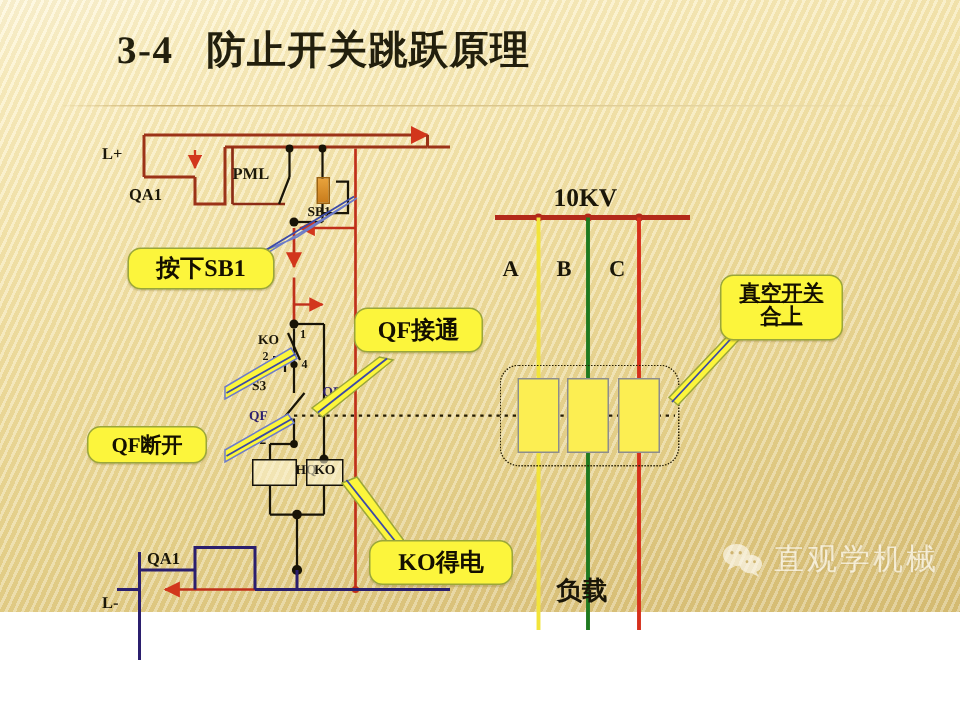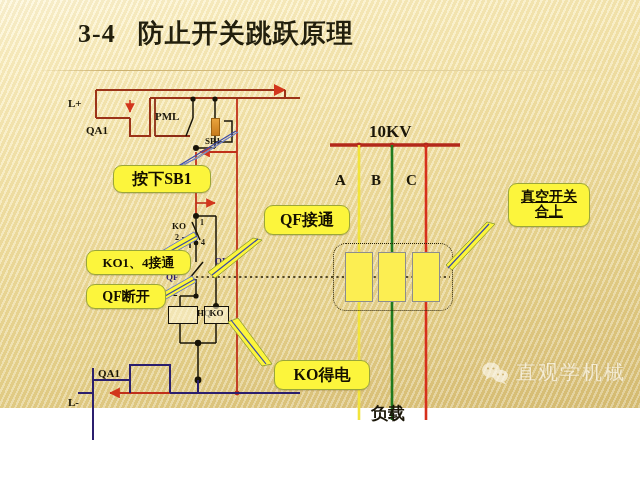--- a/index.html
+++ b/index.html
@@ -89,21 +89,20 @@
     border: 1.6px solid #9aa63a;
     border-radius: 9px;
     color: #140f00;
     font-weight: 700;
     text-align: center;
     display: flex;
     align-items: center;
     justify-content: center;
     box-shadow: 0 1px 1px rgba(120,100,40,.25);
     font-family: "Liberation Serif", serif;
-    margin-left: 28px;
   }
   .callout.two-line { flex-direction: column; line-height: 1.05; }
 
   
   svg#tails { position: absolute; left:0; top:0; width:640px; height:480px; pointer-events:none; }
 
   
   #vac-box {
     position: absolute;
     border: 1.6px dotted #2a2206;
@@ -282,21 +281,21 @@
   <div class="lbl sm" style="left:166px; top:272px; color:#2b1f6e;">QF</div>
   <div class="lbl sm" style="left:168px; top:288px;">S2</div>
 
   <div class="lbl md" style="left:98px; top:367px;">QA1</div>
   <div class="lbl md" style="left:68px; top:396px;">L-</div>
 
   <div class="lbl xl" style="left:369px; top:122px;">10KV</div>
   <div class="lbl lg" style="left:335px; top:172px;">A</div>
   <div class="lbl lg" style="left:371px; top:172px;">B</div>
   <div class="lbl lg" style="left:406px; top:172px;">C</div>
-  <div class="lbl xl" style="left:371px; top:402px;">负载</div>
+  <div class="lbl xl" style="left:371px; top:382px;">负载</div>
 
   <svg id="tails" viewBox="0 0 640 480">
 
     <path d="M150,178 L198,158 L238,132 L150,186 Z" fill="#fcf53c" stroke="#6d7cc9" stroke-width="1"></path>
     <path d="M152,182 L236,131" stroke="#3b4aa8" stroke-width="1.2" fill="none"></path>
 
     <path d="M150,258 L194,232 L198,239 L150,266 Z" fill="#fcf53c" stroke="#6d7cc9" stroke-width="1"></path>
     <path d="M151,262 L197,236" stroke="#3b4aa8" stroke-width="1.2" fill="none"></path>
 
     <path d="M150,300 L192,276 L196,282 L150,308 Z" fill="#fcf53c" stroke="#6d7cc9" stroke-width="1"></path>
@@ -309,23 +308,20 @@
     <path d="M266,364 L231,320" stroke="#3b4aa8" stroke-width="1.2" fill="none"></path>
 
     <path d="M487,222 L446,265 L452,270 L495,224 Z" fill="#fcf53c" stroke="#9aa63a" stroke-width="1"></path>
     <path d="M489,224 L448,268" stroke="#3b4aa8" stroke-width="1.2" fill="none"></path>
   </svg>
 
   <div class="callout" style="left:85px; top:165px; width:98px; height:28px; font-size:16px;">
     <span>按下SB1</span>
   </div>
 
-  <div class="callout" style="left:58px; top:250px; width:105px; height:25px; font-size:13px;">
-    <span>KO1、4接通</span>
-  </div>
 
   <div class="callout" style="left:58px; top:284px; width:80px; height:25px; font-size:14px;">
     <span>QF断开</span>
   </div>
 
   <div class="callout" style="left:246px; top:360px; width:96px; height:30px; font-size:16px;">
     <span>KO得电</span>
   </div>
 
   <div class="callout" style="left:236px; top:205px; width:86px; height:30px; font-size:16px;">

